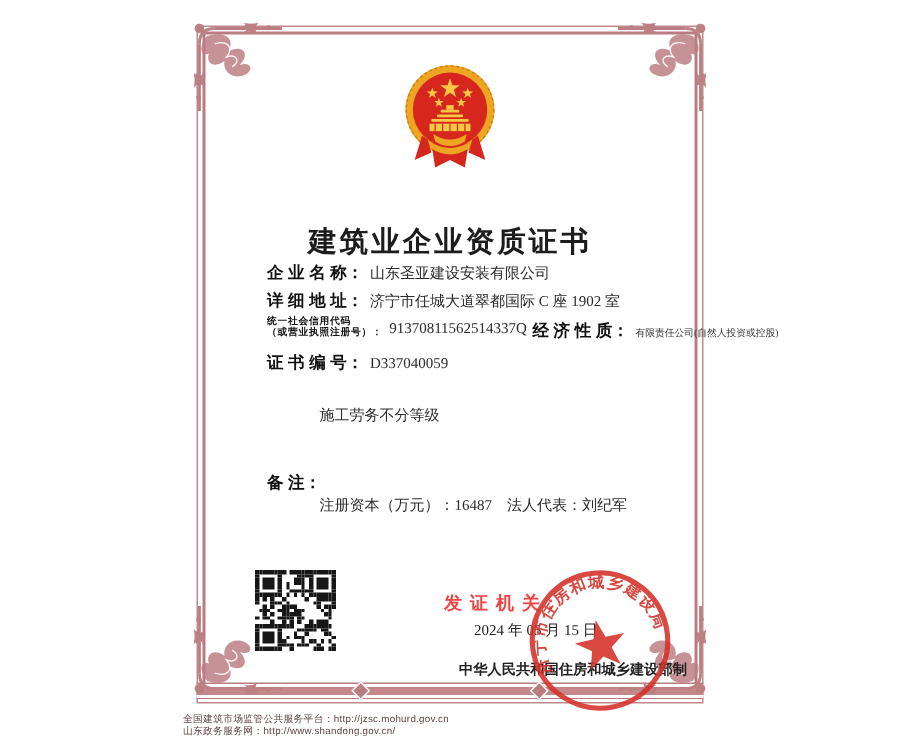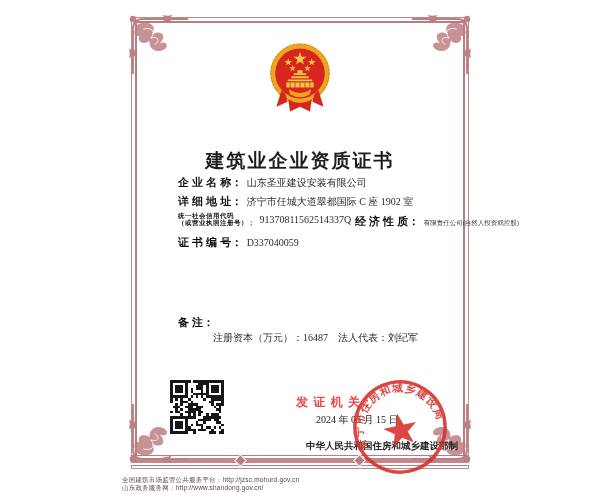--- a/index.html
+++ b/index.html
@@ -209,20 +209,23 @@
       <span class="val">91370811562514337Q</span>
     </div>
     <div class="col-right c-econ">
       <span class="lbl">经 济 性 质：</span>
       <span class="tiny-val">有限责任公司(自然人投资或控股)</span>
     </div>
     <div class="row r-certno">
       <span class="lbl">证 书 编 号：</span>
       <span class="val">D337040059</span>
     </div>
+    <div class="row r-catval">
+      <span class="val">施工劳务不分等级</span>
+    </div>
     <div class="row r-remarks">
       <span class="lbl">备  注：</span>
     </div>
     <div class="row r-remval">
       <span class="val">注册资本（万元）：16487　法人代表：刘纪军</span>
     </div>
 
     <div class="qr">
         <div class="b"></div>
         <div class="b"></div>

